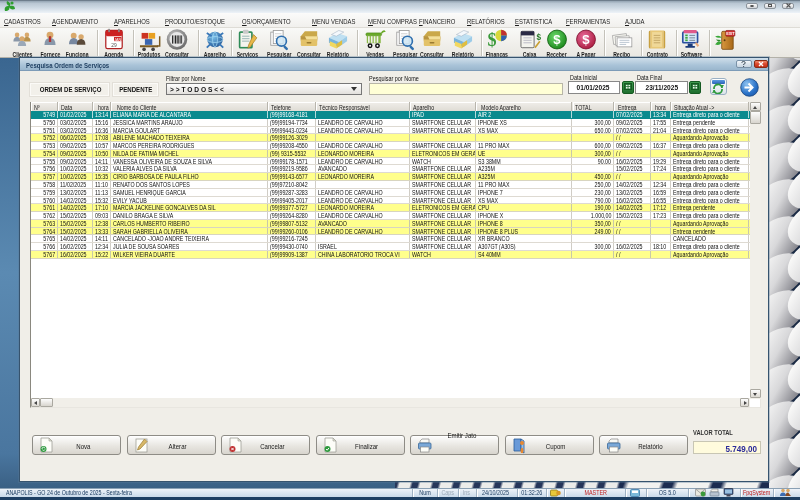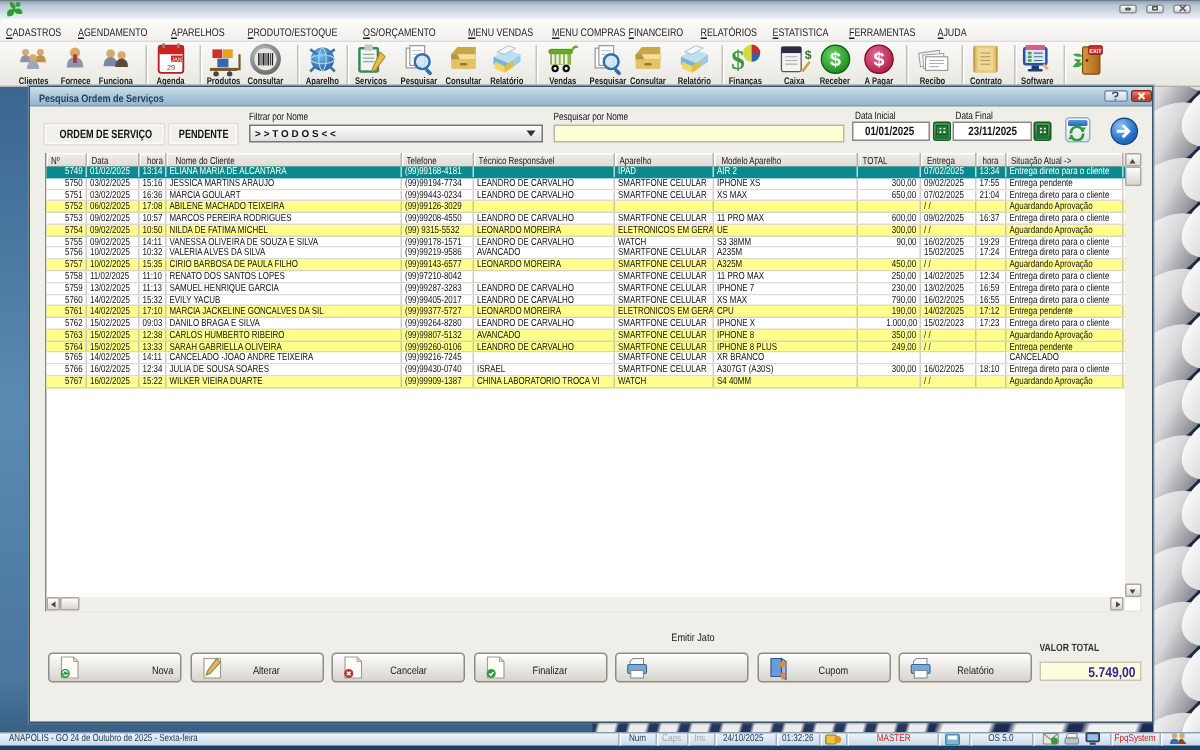--- a/index.html
+++ b/index.html
@@ -707,21 +707,21 @@
 <div class="ab" style="left:39.5px;top:398px;width:13px;height:9px;background:linear-gradient(#fdfdfd,#d8d5ce);border:1px solid #aaa8a0;border-radius:1px;"></div>
 <div class="ab" style="left:740px;top:398px;width:9px;height:9px;background:linear-gradient(#fdfdfd,#dcd9d2);border:1px solid #aaa8a0;border-radius:1px;"></div>
 <div class="ab" style="left:743.5px;top:400.8px;width:0;height:0;border-top:2.6px solid transparent;border-bottom:2.6px solid transparent;border-left:3.4px solid #444;"></div>
 <div class="ab" style="left:32px;top:434.5px;width:89px;height:20.5px;background:linear-gradient(#fefefe,#e8e6e1 55%,#d8d5ce);border:1px solid #8e8c86;border-radius:3px;box-shadow:inset 0 1px 0 #fff;"></div>
 <svg class="ab" style="left:39px;top:436.5px" width="15" height="17" viewBox="0 0 15 17">
       <path d="M2 1 L10 1 L13 4 L13 15 L2 15Z" fill="#fdfdf8" stroke="#a0a098" stroke-width="0.8"></path>
       <path d="M10 1 L10 4 L13 4Z" fill="#e0e0d0" stroke="#a0a098" stroke-width="0.6"></path>
       <circle cx="4.5" cy="12" r="3" fill="#2e9a3e"></circle>
       <path d="M3 12 A1.5 1.5 0 0 1 6 11.5 M6 12.5 A1.5 1.5 0 0 1 3.4 12.8" stroke="#fff" stroke-width="0.8" fill="none"></path>
     </svg>
-<div class="ab nw" style="left:50px;top:441.5px;width:67px;text-align:right;font-size:7.2px;color:#1a1a1a;"><span class="tc" style="transform:scaleX(0.85)">Nova</span></div>
+<div class="ab nw" style="left:50px;top:441.5px;width:67px;text-align:center;font-size:7.2px;color:#1a1a1a;"><span class="tc" style="transform:scaleX(0.85)">Nova</span></div>
     <div class="ab" style="left:126.5px;top:434.5px;width:89px;height:20.5px;background:linear-gradient(#fefefe,#e8e6e1 55%,#d8d5ce);border:1px solid #8e8c86;border-radius:3px;box-shadow:inset 0 1px 0 #fff;"></div>
 <svg class="ab" style="left:133.5px;top:436.5px" width="15" height="17" viewBox="0 0 15 17">
       <rect x="2" y="2" width="11" height="13" fill="#fdfdf8" stroke="#a0a098" stroke-width="0.8"></rect>
       <path d="M10.5 2 L13 4.5 L6 12 L3.5 13 L4.5 10Z" fill="#d8b868" stroke="#9a7a30" stroke-width="0.7"></path>
     </svg>
 <div class="ab nw" style="left:144.5px;top:441.5px;width:67px;text-align:center;font-size:7.2px;color:#1a1a1a;"><span class="tc" style="transform:scaleX(0.85)">Alterar</span></div>
     <div class="ab" style="left:221px;top:434.5px;width:89px;height:20.5px;background:linear-gradient(#fefefe,#e8e6e1 55%,#d8d5ce);border:1px solid #8e8c86;border-radius:3px;box-shadow:inset 0 1px 0 #fff;"></div>
 <svg class="ab" style="left:228px;top:436.5px" width="15" height="17" viewBox="0 0 15 17">
       <path d="M2 1 L10 1 L13 4 L13 15 L2 15Z" fill="#fdfdf8" stroke="#a0a098" stroke-width="0.8"></path>
       <path d="M10 1 L10 4 L13 4Z" fill="#e0e0d0" stroke="#a0a098" stroke-width="0.6"></path>
@@ -736,21 +736,21 @@
       <circle cx="4.5" cy="12" r="3" fill="#2e9a3e"></circle>
       <path d="M3.2 12 L4.2 13.2 L6 10.9" stroke="#fff" stroke-width="1" fill="none"></path>
     </svg>
 <div class="ab nw" style="left:333.5px;top:441.5px;width:67px;text-align:center;font-size:7.2px;color:#1a1a1a;"><span class="tc" style="transform:scaleX(0.85)">Finalizar</span></div>
     <div class="ab" style="left:410px;top:434.5px;width:89px;height:20.5px;background:linear-gradient(#fefefe,#e8e6e1 55%,#d8d5ce);border:1px solid #8e8c86;border-radius:3px;box-shadow:inset 0 1px 0 #fff;"></div>
 <svg class="ab" style="left:417px;top:436.5px" width="15" height="17" viewBox="0 0 15 17">
       <path d="M3 6 L12 6 L12 2 L5 2 L3 4Z" fill="#f8f8f4" stroke="#888" stroke-width="0.7"></path>
       <rect x="1.5" y="6" width="12.5" height="6" rx="1" fill="#7aa8d8" stroke="#3a6898" stroke-width="0.8"></rect>
       <rect x="3.5" y="10" width="8.5" height="5" fill="#fdfdf8" stroke="#888" stroke-width="0.7"></rect>
     </svg>
-<div class="ab nw" style="left:428px;top:420px;width:67px;text-align:center;font-size:7.2px;color:#1a1a1a;"><span class="tc" style="transform:scaleX(0.85)">Emitir Jato</span></div>
+<div class="ab nw" style="left:428px;top:431px;width:67px;text-align:center;font-size:7.2px;color:#1a1a1a;"><span class="tc" style="transform:scaleX(0.85)">Emitir Jato</span></div>
     <div class="ab" style="left:504.5px;top:434.5px;width:89px;height:20.5px;background:linear-gradient(#fefefe,#e8e6e1 55%,#d8d5ce);border:1px solid #8e8c86;border-radius:3px;box-shadow:inset 0 1px 0 #fff;"></div>
 <svg class="ab" style="left:511.5px;top:436.5px" width="15" height="17" viewBox="0 0 15 17">
       <path d="M2 2 L9 2 L9 14 L2 14Z" fill="#6a9ad8" stroke="#2a5a9a" stroke-width="0.8"></path>
       <path d="M9 2 L12 4 L12 16 L9 14Z" fill="#9ac0e8" stroke="#2a5a9a" stroke-width="0.8"></path>
       <circle cx="10" cy="6" r="2" fill="#e88830"></circle>
       <path d="M8.5 13 Q10 8 11.5 13 L11 16 L9 16Z" fill="#e88830"></path>
     </svg>
 <div class="ab nw" style="left:522.5px;top:441.5px;width:67px;text-align:center;font-size:7.2px;color:#1a1a1a;"><span class="tc" style="transform:scaleX(0.85)">Cupom</span></div>
     <div class="ab" style="left:599px;top:434.5px;width:89px;height:20.5px;background:linear-gradient(#fefefe,#e8e6e1 55%,#d8d5ce);border:1px solid #8e8c86;border-radius:3px;box-shadow:inset 0 1px 0 #fff;"></div>
 <svg class="ab" style="left:606px;top:436.5px" width="15" height="17" viewBox="0 0 15 17">

